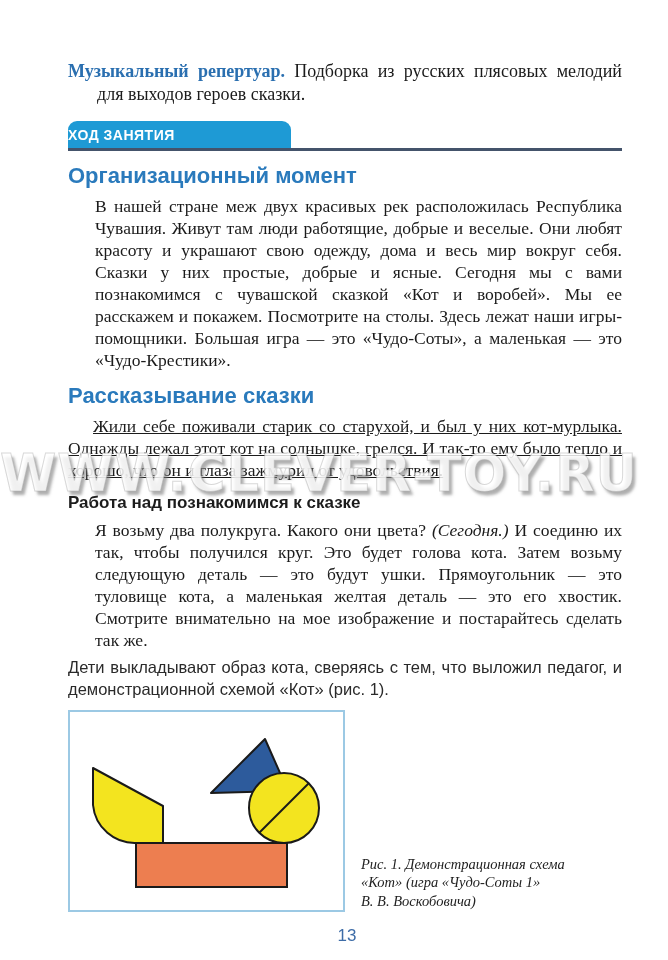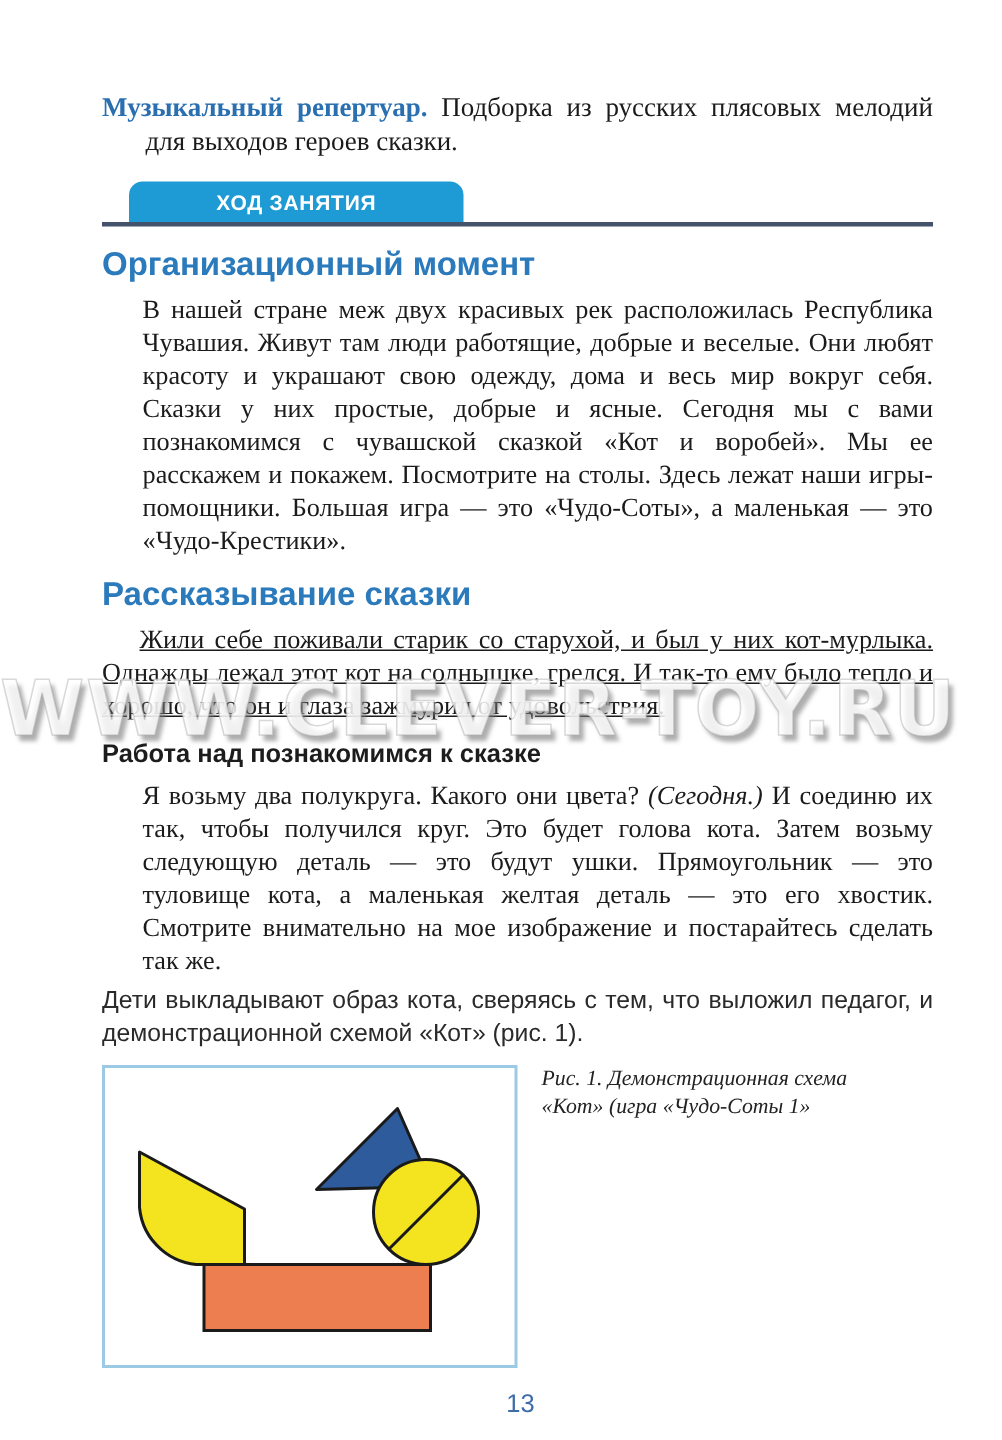--- a/index.html
+++ b/index.html
@@ -7,24 +7,24 @@
     position:relative; width:668px; height:960px; background:#ffffff;
     font-family:"Liberation Serif", serif; color:#1b1b1b; overflow:hidden;
   }
   .content { position:absolute; left:68px; top:60px; width:554px; }
 
   .musical { font-size:18px; line-height:23px; text-align:justify;
     padding-left:29px; text-indent:-29px; margin:0; }
   .musical .mus-label { color:#2a6fb0; font-weight:bold; }
 
   .tabrow { margin-top:15px; border-bottom:3px solid #44536b; height:27px; }
-  .tab { display:inline-block; margin-left:18px; width:223px; height:27px;
+  .tab { display:inline-block; margin-left:0; width:223px; height:27px;
     background:#1e9ad5; border-radius:9px 9px 0 0;
     font-family:"Liberation Sans", sans-serif; font-weight:bold; font-size:14px;
-    color:#ffffff; text-align:center; line-height:28px; letter-spacing:0.5px; }
+    color:#ffffff; line-height:28px; letter-spacing:0.5px; }
 
   .h-blue { font-family:"Liberation Sans", sans-serif; font-weight:bold;
     font-size:22px; color:#2a7abc; margin:12px 0 0 0; }
   .h-dark { font-family:"Liberation Sans", sans-serif; font-weight:bold;
     font-size:17px; color:#1c1c1c; margin:12px 0 0 0; }
 
   .sans { font-family:"Liberation Sans", sans-serif; font-size:16.5px;
     line-height:22px; color:#2a2a2a; text-align:justify; margin:5px 0 0 0; }
   .speech { font-size:17.5px; line-height:22px; text-align:justify;
     margin:6px 0 0 27px; }
@@ -33,21 +33,21 @@
   .it { font-style:italic; }
 
   .watermark { position:absolute; left:0; top:444px; width:668px;
     text-align:left; white-space:nowrap; pointer-events:none; z-index:5;
     font-family:"DejaVu Sans", sans-serif; font-weight:bold; font-size:51px;
     letter-spacing:1px; color:rgba(255,255,255,0.82);
     -webkit-text-stroke:1px rgba(170,170,170,0.45);
     text-shadow:3px 4px 3px rgba(120,120,120,0.60); }
 
   .figure-row { position:absolute; left:68px; top:710px; display:flex;
-    align-items:flex-start; gap:16px; z-index:1; }
+    align-items:flex-end; gap:16px; z-index:1; }
   .figure-box { width:277px; height:202px; box-sizing:border-box;
     border:2px solid #9cc9e4; background:#ffffff; }
   .caption { font-family:"Liberation Serif", serif; font-style:italic;
     font-size:14.5px; line-height:18.5px; color:#222; margin-bottom:2px; }
 
   .pagenum { position:absolute; left:13px; top:926px; width:668px;
     text-align:center; font-family:"Liberation Sans", sans-serif;
     font-size:17px; color:#3d6ca7; }
 </style>
 </head>
@@ -87,18 +87,19 @@
 
         <rect x="66" y="131" width="151" height="44" fill="#ed7e50" stroke="#1a1a1a" stroke-width="2"></rect>
 
         <circle cx="214" cy="96" r="35" fill="#f3e41f" stroke="#1a1a1a" stroke-width="2"></circle>
         <line x1="239" y1="71" x2="189" y2="121" stroke="#1a1a1a" stroke-width="2"></line>
       </svg>
     </div>
     <div class="caption">
       <div>Рис. 1. Демонстрационная схема</div>
       <div>«Кот» (игра «Чудо-Соты 1»</div>
+      <div>В. В. Воскобовича)</div>
     </div>
   </div>
 
   <div class="pagenum">13</div>
 
 </div>
 
 </body></html>

